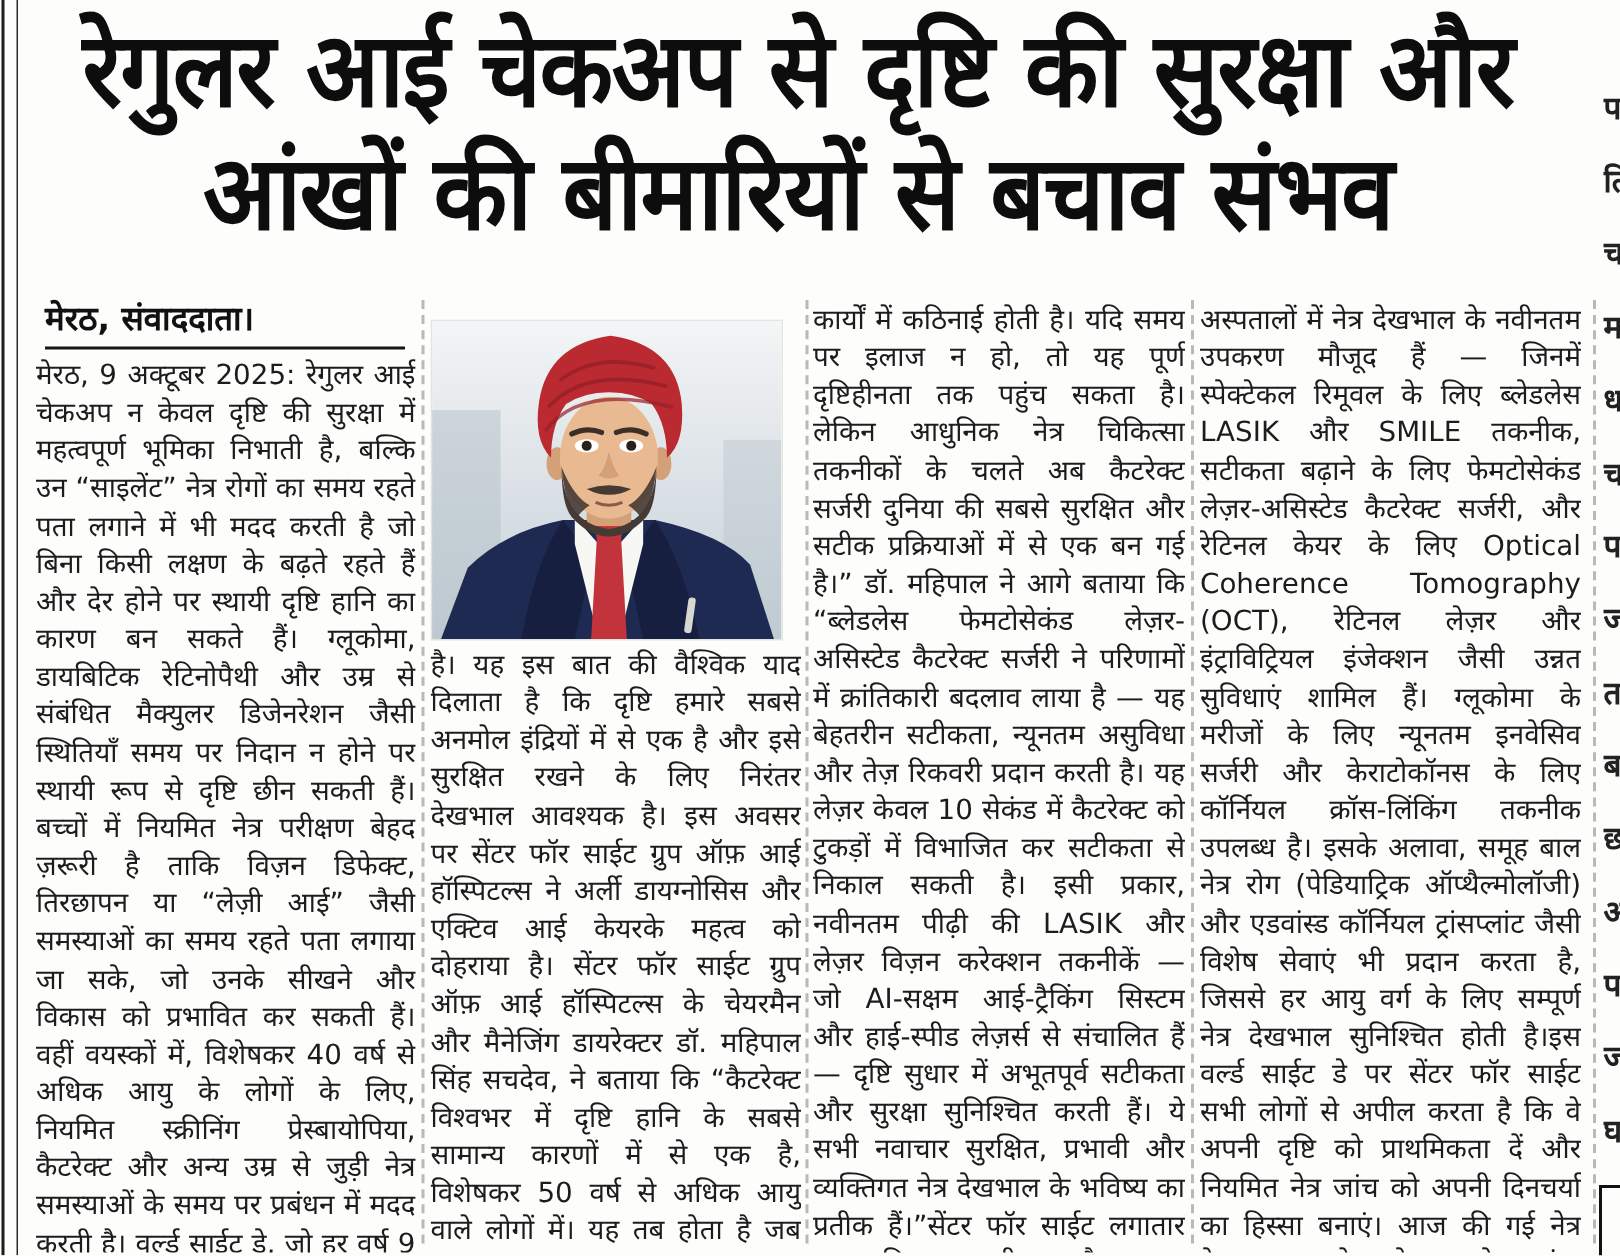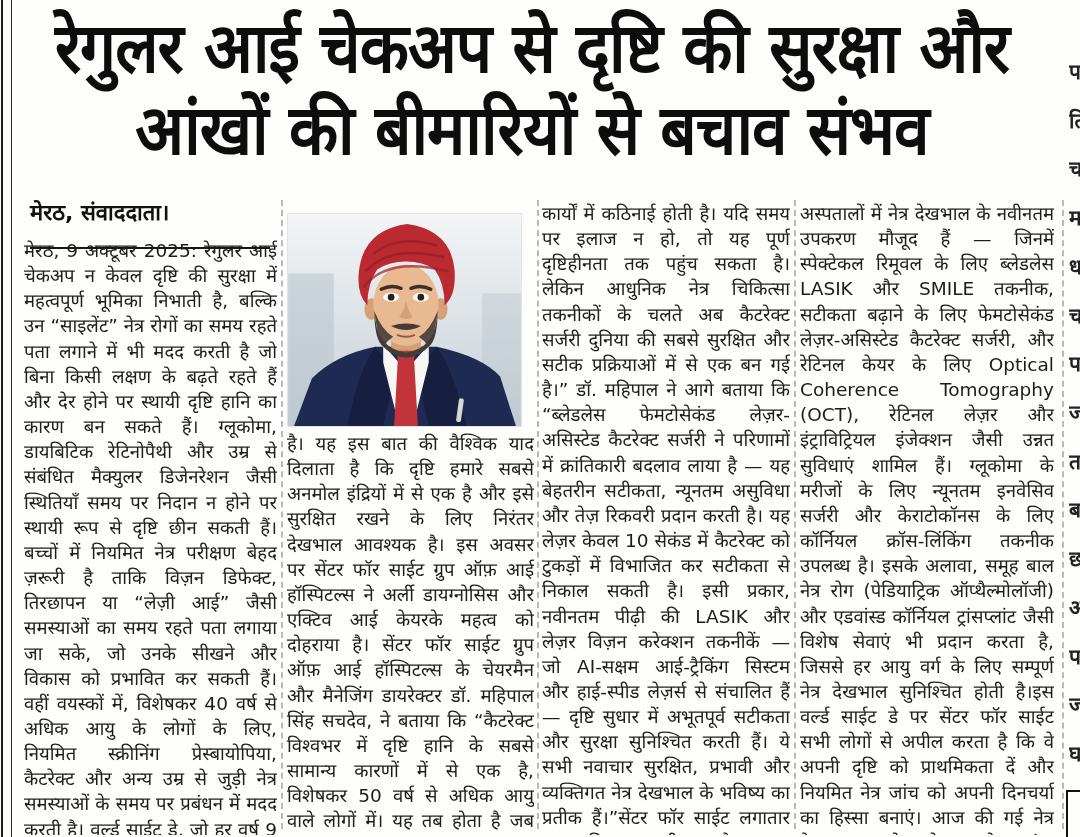--- a/index.html
+++ b/index.html
@@ -11,21 +11,21 @@
     border-left:2.5px solid #1d1d1d;border-right:1.5px solid #2a2a2a;}
 
   
   .headline{position:absolute;left:18px;right:34px;top:8px;text-align:center;
     font-weight:900;color:#0d0d0d;letter-spacing:-1px;line-height:1.28;}
   .headline .h-line{font-size:64px;white-space:nowrap;transform:scaleY(1.08);}
 
   
   .byline{position:absolute;left:30px;top:196px;width:240px;
     font-size:22px;font-weight:bold;color:#111;
-    border-bottom:2.5px solid #161616;padding-bottom:21px;}
+    border-bottom:2.5px solid #161616;padding-bottom:5px;}
 
   
   .col{position:absolute;overflow:hidden;text-align:justify;
     font-size:18.5px;line-height:1.36;color:#1c1c1c;}
   .col p{margin:0;}
   #col1{left:24px;top:238px;width:253px;height:597px;}
   #col2{left:287px;top:213px;width:247px;height:622px;}
   #col2 .col-text{margin-top:4px;height:404px;overflow:hidden;text-align:justify;}
   #col3{left:542px;top:201px;width:248px;height:634px;}
   #col4{left:800px;top:201px;width:254px;height:634px;}

